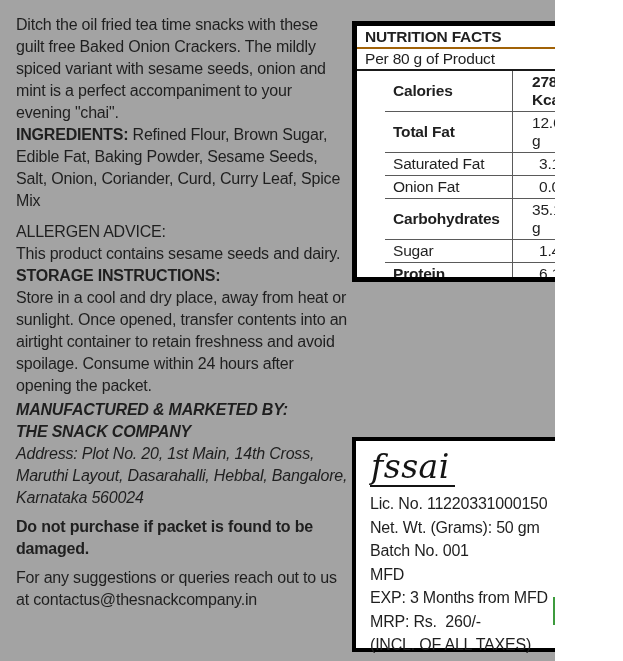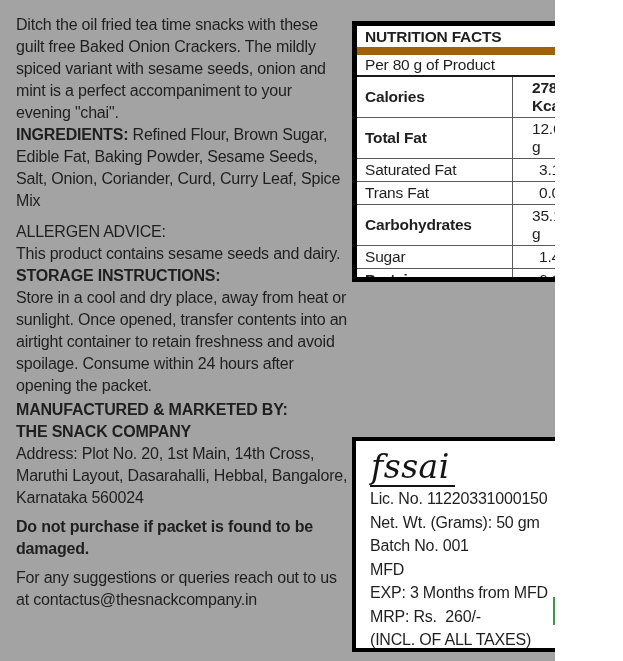--- a/index.html
+++ b/index.html
@@ -19,21 +19,21 @@
     position: absolute;
     left: 16px;
     top: 14px;
     width: 334px;
     font-size: 16px;
     line-height: 22px;
     letter-spacing: -0.2px;
   }
   .left-col p { margin: 0; }
   .para-gap-sm { margin-top: 9px !important; }
-  .para-gap-xs { margin-top: 2px !important; }
+  .para-gap-xs { margin-top: 2px !important; font-style: italic; }
   .para-gap-md { margin-top: 7px !important; }
   .bold { font-weight: bold; }
   .block { display: block; }
 
   
   .nutrition-table {
     position: absolute;
     left: 352px;
     top: 21px;
     width: 253px;
@@ -41,37 +41,38 @@
     border: 5px solid #000000;
     background: #ffffff;
     display: flex;
     flex-direction: column;
     font-size: 15.5px;
     letter-spacing: -0.2px;
   }
   .nf-title {
     font-weight: bold;
     padding: 2px 8px 1px 8px;
-    border-bottom: 8px solid #a16207;
+    border-bottom: 2px solid #a16207;
   }
   .nf-subtitle {
     padding: 1px 8px;
     border-bottom: 2px solid #1a1a1a;
   }
   .nf-rows {
     flex: 1;
     display: flex;
     flex-direction: column;
     overflow: hidden;
   }
   .nf-row {
     flex: 1;
     display: flex;
     align-items: stretch;
     border-bottom: 1.5px solid #5a5a5a;
+    margin-left: 28px;
   }
   .nf-row:last-child { border-bottom: none; }
   .nf-label {
     flex: 1;
     display: flex;
     align-items: center;
     padding: 2px 8px;
   }
   .nf-value {
     width: 88px;
@@ -107,20 +108,21 @@
   }
   .fssai-logo {
     display: inline-block;
     font-family: "DejaVu Serif", serif;
     font-style: italic;
     font-size: 33px;
     line-height: 36px;
     color: #141414;
     border-bottom: 2.5px solid #141414;
     padding: 0 5px 0 1px;
+    margin-bottom: 5px;
     letter-spacing: 0.5px;
     text-align: center;
   }
   .fssai-lines { font-size: 16px; line-height: 23.5px; letter-spacing: -0.2px; }
   .fssai-line { white-space: pre-wrap; }
 
   .veg-mark {
     position: absolute;
     right: 15px;
     bottom: 23px;
@@ -183,21 +185,21 @@
           <div class="nf-label bold">Total Fat</div>
           <div class="nf-value">12.60 g</div>
         </div>
 
         <div class="nf-row">
           <div class="nf-label">Saturated Fat</div>
           <div class="nf-value">3.13 g</div>
         </div>
 
         <div class="nf-row">
-          <div class="nf-label">Trans Fat</div>
+          <div class="nf-label">Onion Fat</div>
           <div class="nf-value">0.00 g</div>
         </div>
 
         <div class="nf-row">
           <div class="nf-label bold">Carbohydrates</div>
           <div class="nf-value">35.13 g</div>
         </div>
 
         <div class="nf-row">
           <div class="nf-label">Sugar</div>

